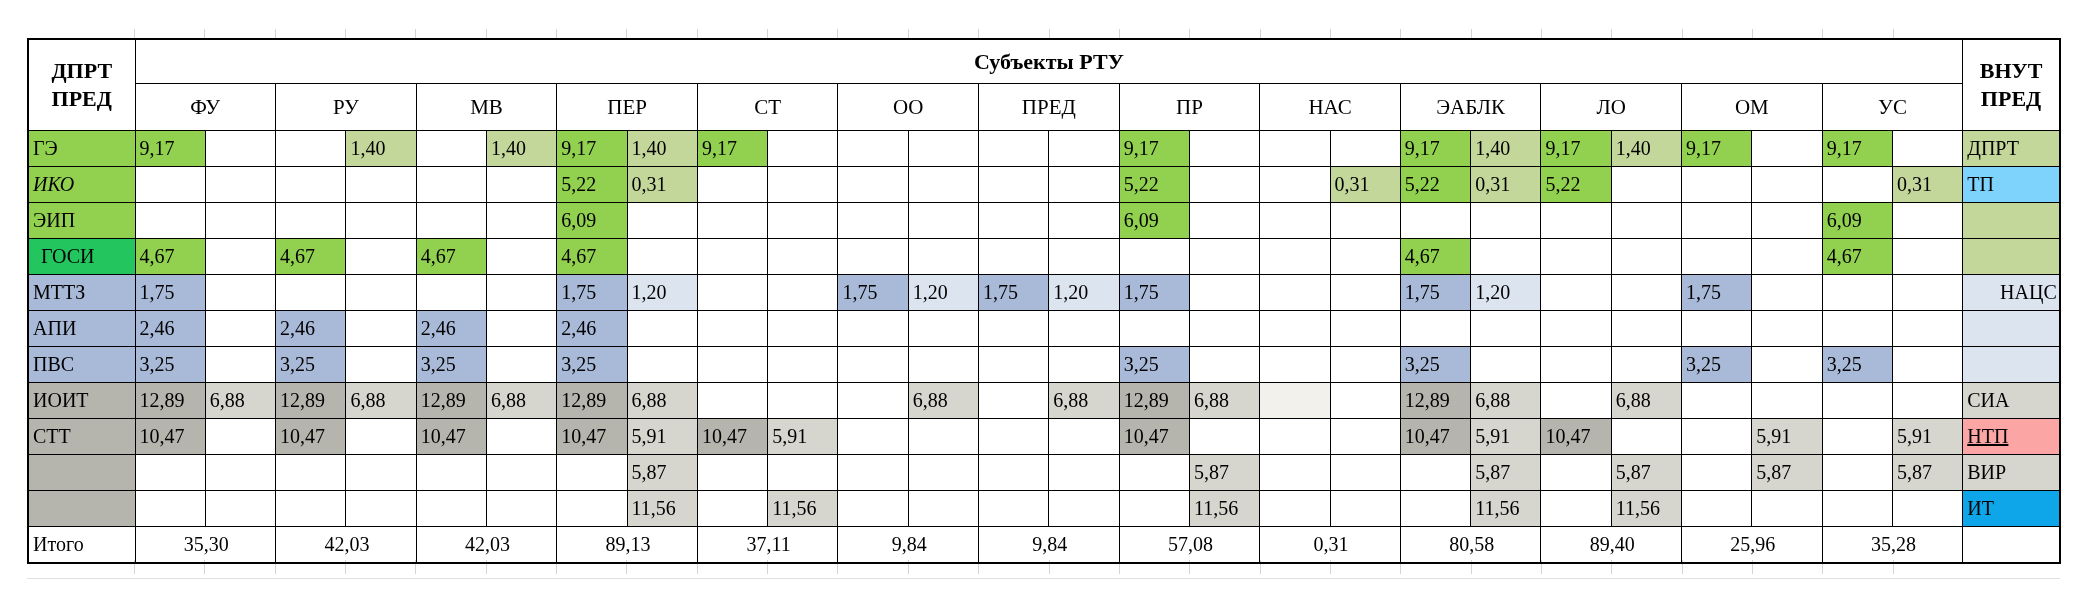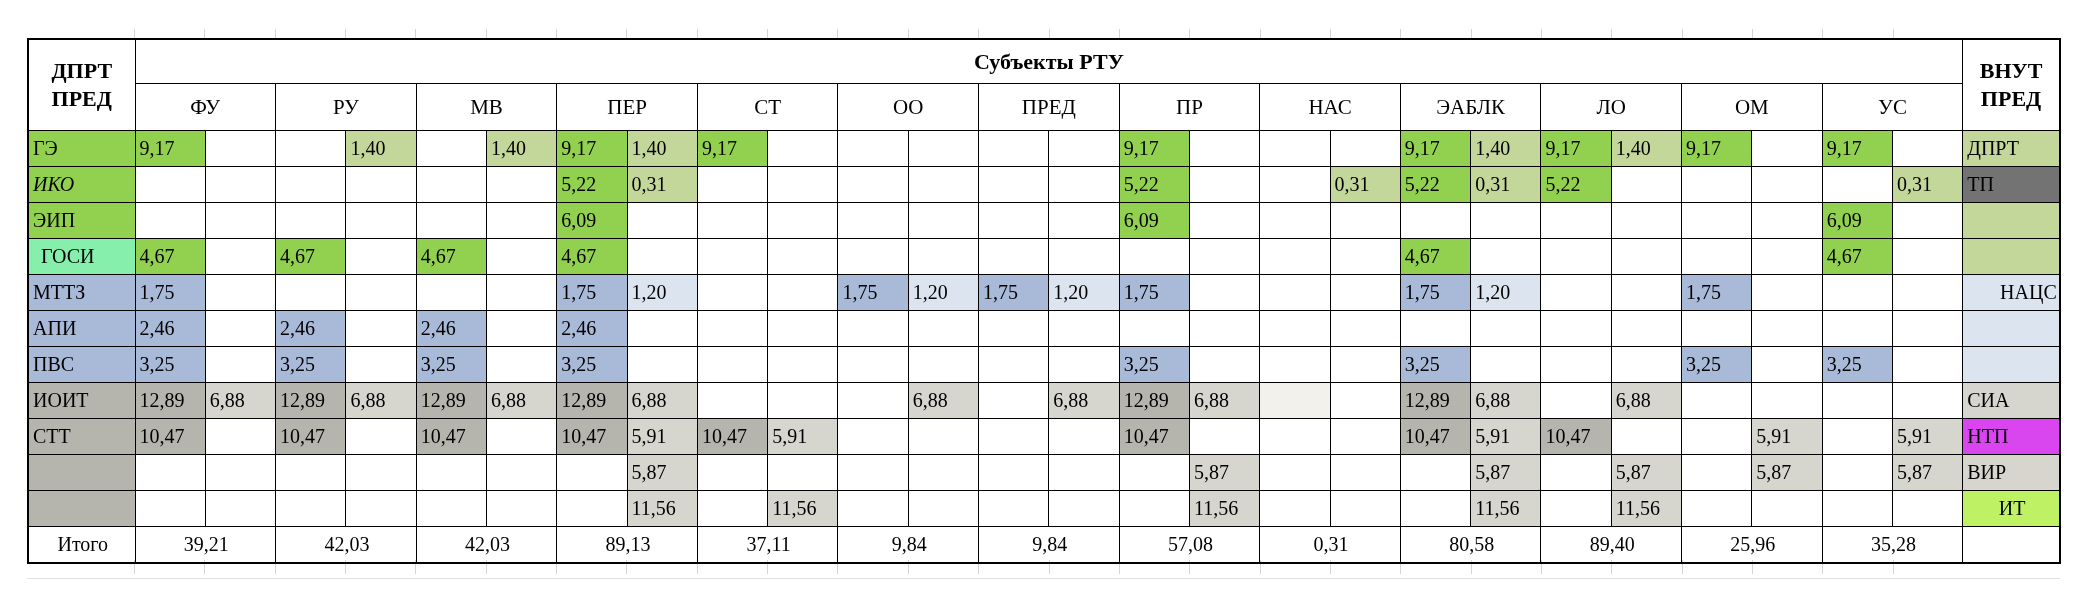--- a/index.html
+++ b/index.html
@@ -31,21 +31,21 @@
   tr.h1{height:44px;}
   tr.h2{height:44px;}
   tr.datarow{height:36px;}
   tr.totalrow{height:37px;}
   td.corner{font-weight:bold;text-align:center;font-size:22px;line-height:1.25;padding:0;}
   td.title{font-weight:bold;text-align:center;font-size:22px;padding:0;}
   td.groudhead{text-align:center;font-size:21px;padding:12px;}
   td.rowlabel{text-align:left;}
   td.rightlabel{text-align:left;}
   td.total-val{text-align:center;}
-  td.total-label{text-align:center;}
+  td.total-label{text-align:left;}
 </style>
 </head>
 <body>
 
 <div class="canvas">
   <div class="stub-band stub-top"></div>
   <div class="stub-band stub-bottom"></div>
   <div class="faint-hline"></div>
 
   <table class="matrix">
@@ -159,21 +159,21 @@
           <td></td>
           <td style="background: rgb(196, 215, 155);">0,31</td>
           <td style="background: rgb(146, 208, 80);">5,22</td>
           <td style="background: rgb(196, 215, 155);">0,31</td>
           <td style="background: rgb(146, 208, 80);">5,22</td>
           <td></td>
           <td></td>
           <td></td>
           <td></td>
           <td style="background: rgb(196, 215, 155);">0,31</td>
-          <td class="rightlabel" style="background: #737373; margin-top: 44px;">ТП</td>
+          <td class="rightlabel" style="background: #7dd3fc; margin-top: 44px;">ТП</td>
         </tr>
         <tr class="datarow">
           <td class="rowlabel" style="background: rgb(146, 208, 80);">ЭИП</td>
           <td></td>
           <td></td>
           <td></td>
           <td></td>
           <td></td>
           <td></td>
           <td style="background: rgb(146, 208, 80);">6,09</td>
@@ -192,21 +192,21 @@
           <td></td>
           <td></td>
           <td></td>
           <td></td>
           <td></td>
           <td style="background: rgb(146, 208, 80);">6,09</td>
           <td></td>
           <td class="rightlabel" style="background: rgb(196, 215, 155);"></td>
         </tr>
         <tr class="datarow">
-          <td class="rowlabel" style="background: #86efac; padding-left: 12px;">ГОСИ</td>
+          <td class="rowlabel" style="background: #22c55e; padding-left: 12px;">ГОСИ</td>
           <td style="background: rgb(146, 208, 80);">4,67</td>
           <td></td>
           <td style="background: rgb(146, 208, 80);">4,67</td>
           <td></td>
           <td style="background: rgb(146, 208, 80);">4,67</td>
           <td></td>
           <td style="background: rgb(146, 208, 80);">4,67</td>
           <td></td>
           <td></td>
           <td></td>
@@ -369,21 +369,21 @@
           <td></td>
           <td></td>
           <td style="background: rgb(182, 181, 173);">10,47</td>
           <td style="background: rgb(215, 214, 206);">5,91</td>
           <td style="background: rgb(182, 181, 173);">10,47</td>
           <td></td>
           <td></td>
           <td style="background: rgb(215, 214, 206);">5,91</td>
           <td></td>
           <td style="background: rgb(215, 214, 206);">5,91</td>
-          <td class="rightlabel" style="background: #d946ef;">НТП</td>
+          <td class="rightlabel" style="background: #fca5a5; text-decoration: underline;">НТП</td>
         </tr>
         <tr class="datarow">
           <td class="rowlabel" style="background: rgb(182, 181, 173);"></td>
           <td></td>
           <td></td>
           <td></td>
           <td></td>
           <td></td>
           <td></td>
           <td></td>
@@ -429,25 +429,25 @@
           <td></td>
           <td></td>
           <td></td>
           <td style="background: rgb(215, 214, 206);">11,56</td>
           <td></td>
           <td style="background: rgb(215, 214, 206);">11,56</td>
           <td></td>
           <td></td>
           <td></td>
           <td></td>
-          <td class="rightlabel" style="background: #bef264; text-align: center;">ИТ</td>
+          <td class="rightlabel" style="background: #0ea5e9;">ИТ</td>
         </tr>
         <tr class="totalrow">
           <td class="total-label">Итого</td>
-          <td colspan="2" class="total-val">39,21</td>
+          <td colspan="2" class="total-val">35,30</td>
           <td colspan="2" class="total-val">42,03</td>
           <td colspan="2" class="total-val">42,03</td>
           <td colspan="2" class="total-val">89,13</td>
           <td colspan="2" class="total-val">37,11</td>
           <td colspan="2" class="total-val">9,84</td>
           <td colspan="2" class="total-val">9,84</td>
           <td colspan="2" class="total-val">57,08</td>
           <td colspan="2" class="total-val">0,31</td>
           <td colspan="2" class="total-val">80,58</td>
           <td colspan="2" class="total-val">89,40</td>

